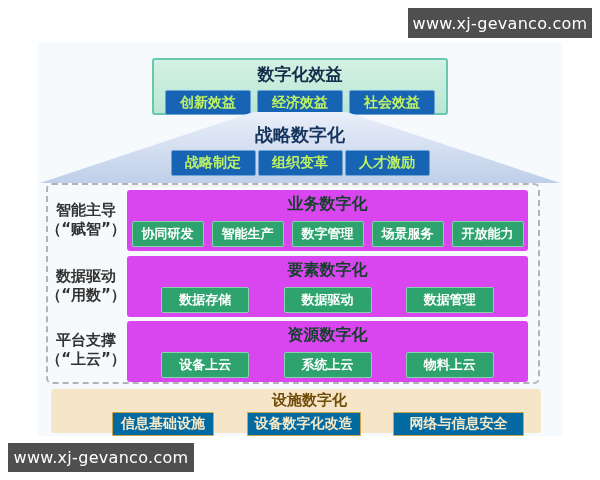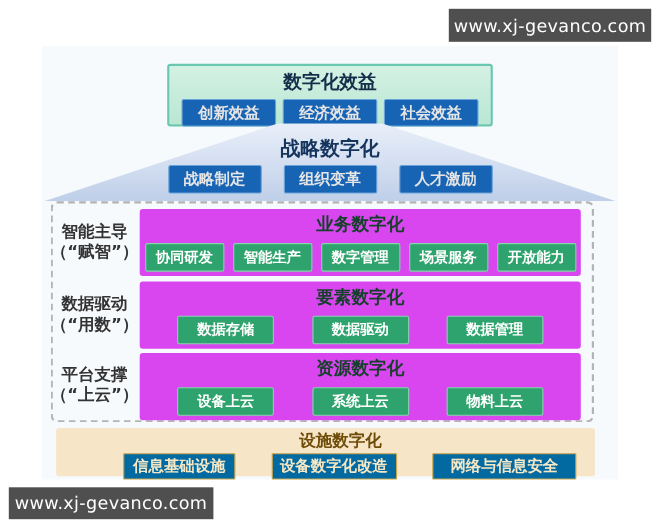--- a/index.html
+++ b/index.html
@@ -20,31 +20,31 @@
   .wm-bottom { left:8px; top:443px; width:186px; height:29px; }
 
   
   .benefit-box { position:absolute; left:152px; top:58px; width:296px; height:57px;
     background:linear-gradient(180deg,#d4f1e3 0%, #b9e7d3 100%);
     border:2px solid #69c7b0; border-radius:3px; }
   .benefit-title { text-align:center; font-size:17px; font-weight:bold;
     color:#142e4a; margin-top:3px; }
   .benefit-items { display:flex; justify-content:center; gap:6px; margin-top:4px; }
   .btn-blue { width:86px; height:25px; background:#1763b4; border:1px solid #6ba3d9;
-    color:#e5e5e5; font-size:14px; font-weight:600; display:flex;
+    color:#bef264; font-size:14px; font-weight:600; display:flex;
     align-items:center; justify-content:center; border-radius:2px; }
 
   
   .triangle { position:absolute; left:40px; top:112px; width:520px; height:71px;
     background:linear-gradient(180deg,#e9eff9 0%, #bfcfe9 100%);
     clip-path:polygon(41% 0, 59% 0, 100% 100%, 0 100%); }
   .strategy-title { position:absolute; left:0; top:123px; width:600px;
     text-align:center; font-size:18px; font-weight:bold; color:#15355e; }
   .strategy-items { position:absolute; left:0; top:150px; width:600px;
-    display:flex; justify-content:center; gap:20px; }
+    display:flex; justify-content:center; gap:2px; }
   .strategy-items .btn-blue { width:85px; height:26px; }
 
   
   .dashed-box { position:absolute; left:46px; top:183px; width:494px; height:201px;
     border:2px dashed #b3b3b3; border-radius:6px; background:transparent; }
 
   .row-label { position:absolute; width:80px; text-align:center; color:#333333;
     font-size:15px; font-weight:600; line-height:19px; }
   .row-label.l1 { left:46px; top:201px; }
   .row-label.l2 { left:46px; top:267px; }

